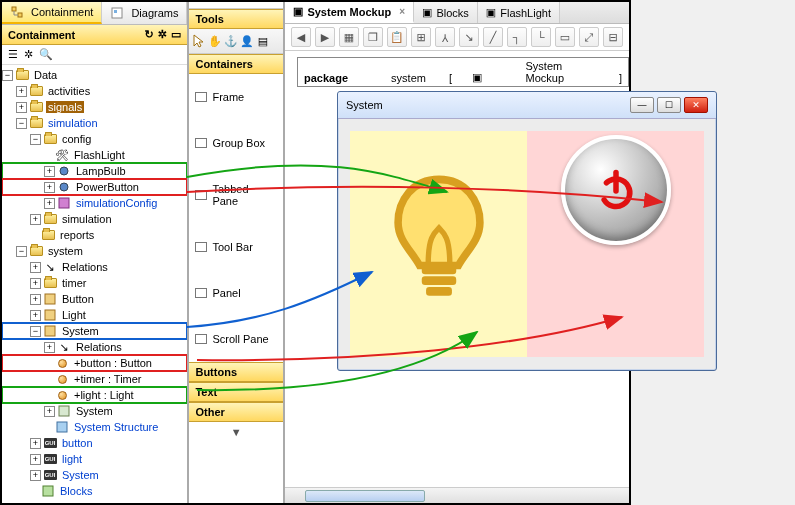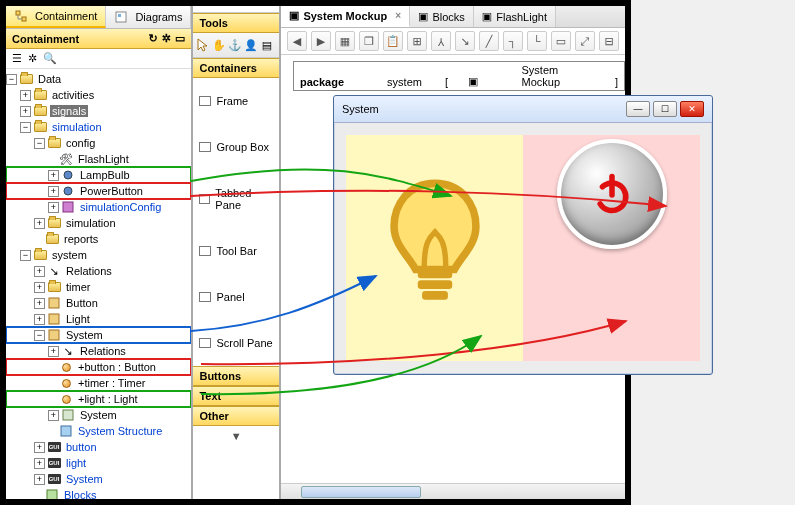--- a/index.html
+++ b/index.html
@@ -1,33 +1,33 @@
 <!DOCTYPE html>
 <html><head>
 <meta charset="utf-8">
 <style>
   * { margin: 0; padding: 0; box-sizing: border-box; }
   body { font-family: Tahoma, Arial, sans-serif; font-size: 11px; background: #f0f0f0; overflow: hidden; }
-  .app { position: relative; display: flex; width: 631px; height: 505px; border: 6px solid #000000; }
+  .app { position: relative; display: flex; width: 631px; height: 505px; border: 2px solid #000000; }
   
   
   .left-panel { width: 216px; background: #fff; border-right: 2px solid #aaa; display: flex; flex-direction: column; }
   .tabbar { display: flex; background: linear-gradient(#fdfdfd, #e8e8e8); border-bottom: 1px solid #bbb; }
   .tab { padding: 3px 8px; display: flex; align-items: center; gap: 4px; border-right: 1px solid #ccc; cursor: pointer; }
   .tab.active { background: linear-gradient(#fff8c8, #ffe878); border-bottom: 2px solid #f5b400; }
   .panel-header { background: linear-gradient(#fff4b8, #ffd860); padding: 3px 6px; font-weight: bold; display: flex; align-items: center; justify-content: space-between; border-bottom: 1px solid #c8a030; }
   .panel-header-icons { display: flex; gap: 4px; }
   .panel-toolbar { padding: 3px 6px; display: flex; gap: 6px; align-items: center; border-bottom: 1px solid #ddd; }
   .tree { flex: 1; overflow: auto; padding: 2px 0; }
   .tree-row { display: flex; align-items: center; height: 16px; white-space: nowrap; cursor: pointer; }
   .tree-indent { display: inline-block; width: 14px; height: 16px; flex-shrink: 0; }
   .tree-toggle { width: 11px; height: 11px; border: 1px solid #888; background: #fff; display: inline-flex; align-items: center; justify-content: center; font-size: 9px; line-height: 1; margin-right: 2px; flex-shrink: 0; cursor: pointer; }
   .tree-icon { width: 14px; height: 14px; display: inline-flex; align-items: center; justify-content: center; margin-right: 3px; flex-shrink: 0; }
   .tree-label { padding: 0 2px; }
-  .tree-label.selected { background: #737373; color: #fff; }
+  .tree-label.selected { background: #a16207; color: #fff; }
   .folder { width: 13px; height: 10px; background: linear-gradient(#fff0a0, #e8c050); border: 1px solid #b89020; border-radius: 1px; position: relative; }
   .folder::before { content: ""; position: absolute; top: -3px; left: 0; width: 5px; height: 3px; background: #e8c050; border: 1px solid #b89020; border-bottom: none; border-radius: 1px 1px 0 0; }
   .dot-icon { width: 9px; height: 9px; border-radius: 50%; background: radial-gradient(circle at 30% 30%, #ffe0a0, #e09020); border: 1px solid #a06010; }
   .gui-icon { width: 13px; height: 10px; background: #333; color: #fff; font-size: 6px; font-weight: bold; display: flex; align-items: center; justify-content: center; border-radius: 1px; }
   .blue-link { color: #0040d0; }
   .hl-green { outline: 2px solid #14a514; outline-offset: -1px; }
   .hl-red   { outline: 2px solid #e02020; outline-offset: -1px; }
   .hl-blue  { outline: 2px solid #1060d0; outline-offset: -1px; }
   
   

